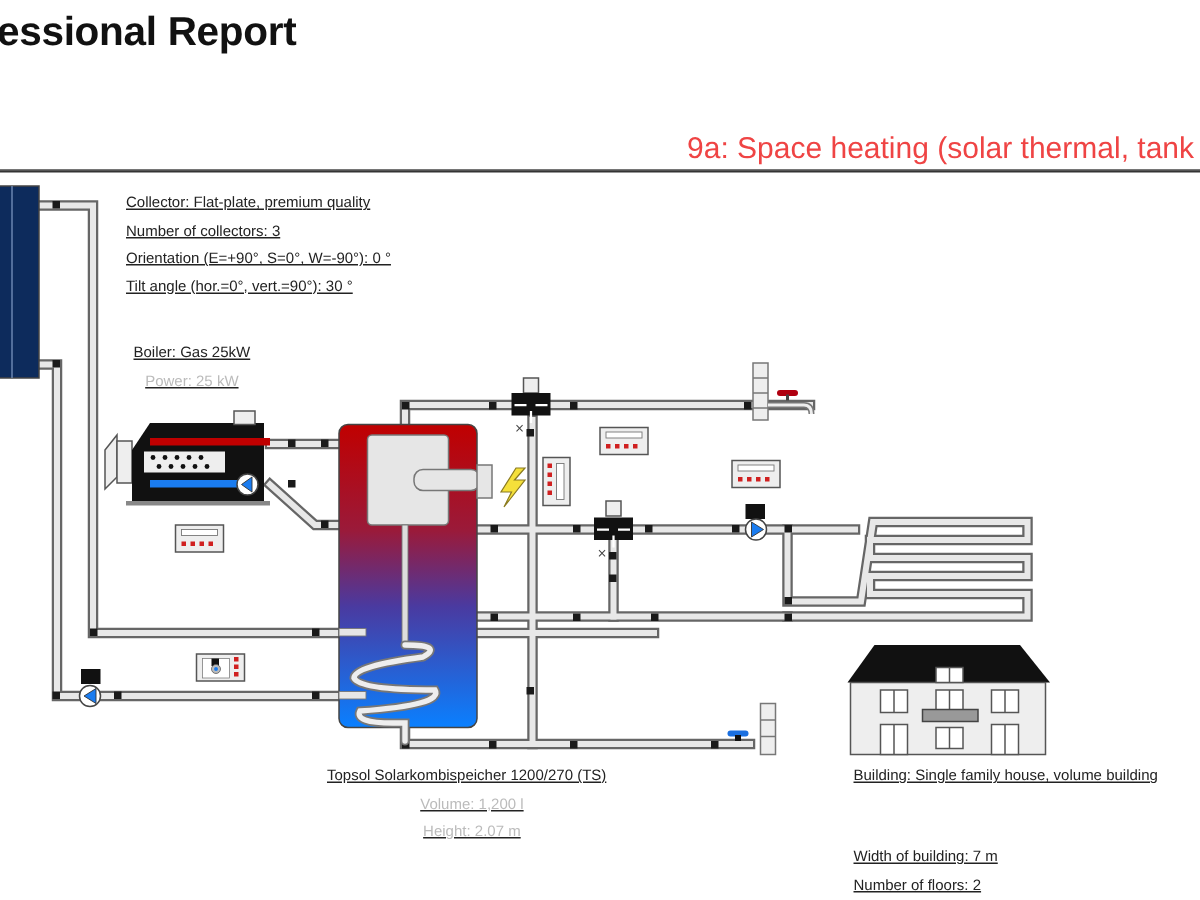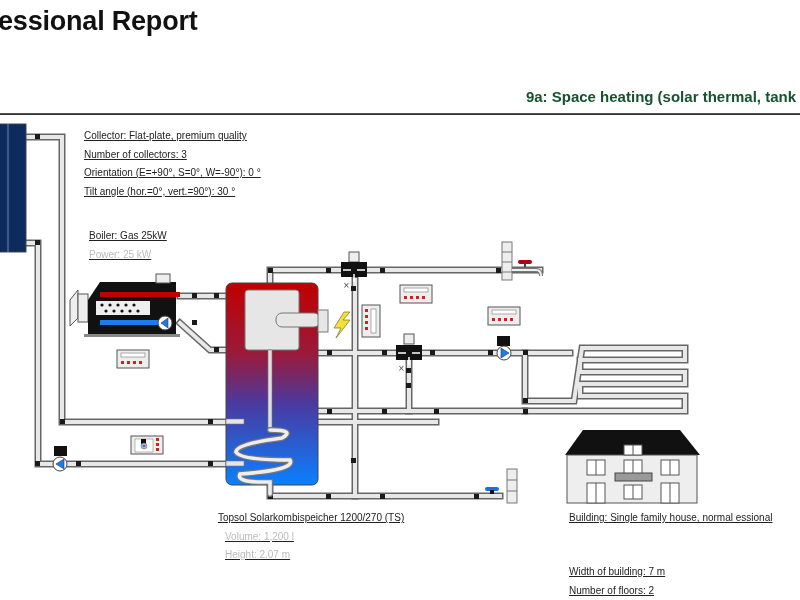--- a/index.html
+++ b/index.html
@@ -1,21 +1,21 @@
 <!DOCTYPE html>
 <html><head>
 <meta charset="utf-8">
 <style>
   html,body{margin:0;padding:0;background:#fff;}
   body{width:800px;height:600px;overflow:hidden;position:relative;font-family:"Liberation Sans",sans-serif;}
   .report-title{position:absolute;left:-2px;top:6px;font-size:27px;font-weight:bold;color:#111;white-space:nowrap;letter-spacing:-0.2px;}
   .rule{position:absolute;left:0;width:800px;height:2px;background:#333;}
-  .section-title{position:absolute;right:4px;top:88px;font-size:15px;font-weight:bold;color:#14532d;white-space:nowrap;}
+  .section-title{position:absolute;right:4px;top:88px;font-size:20px;font-weight:normal;color:#ef4444;white-space:nowrap;}
   .info{position:absolute;font-size:10px;line-height:18.5px;color:#222;white-space:nowrap;text-decoration:underline;}
-  .info .muted{color:#bbb;}
+  .info .muted{color:#bbb;text-align:center;}
   svg.diagram{position:absolute;left:0;top:0;}
 </style>
 </head>
 <body>
 
 <div class="report-title">essional Report</div>
 <div class="rule" style="top:113px"></div>
 <div class="section-title">9a: Space heating (solar thermal, tank</div>
 <div class="rule" style="top:113px;height:1px;background:#555"></div>
 
@@ -285,18 +285,18 @@
 <div class="info" style="left:559px;top:238px">
 </div>
 
 <div class="info" style="left:218px;top:509px">
   <div>Topsol Solarkombispeicher 1200/270 (TS)</div>
   <div class="muted" style="padding-left:7px">Volume: 1,200 l</div>
   <div class="muted" style="padding-left:7px">Height: 2.07 m</div>
 </div>
 
 <div class="info" style="left:569px;top:509px">
-  <div>Building: Single family house, normal essional</div>
+  <div>Building: Single family house, volume building</div>
 </div>
 <div class="info" style="left:569px;top:563px">
   <div>Width of building: 7 m</div>
   <div>Number of floors: 2</div>
 </div>
 
 </body></html>

